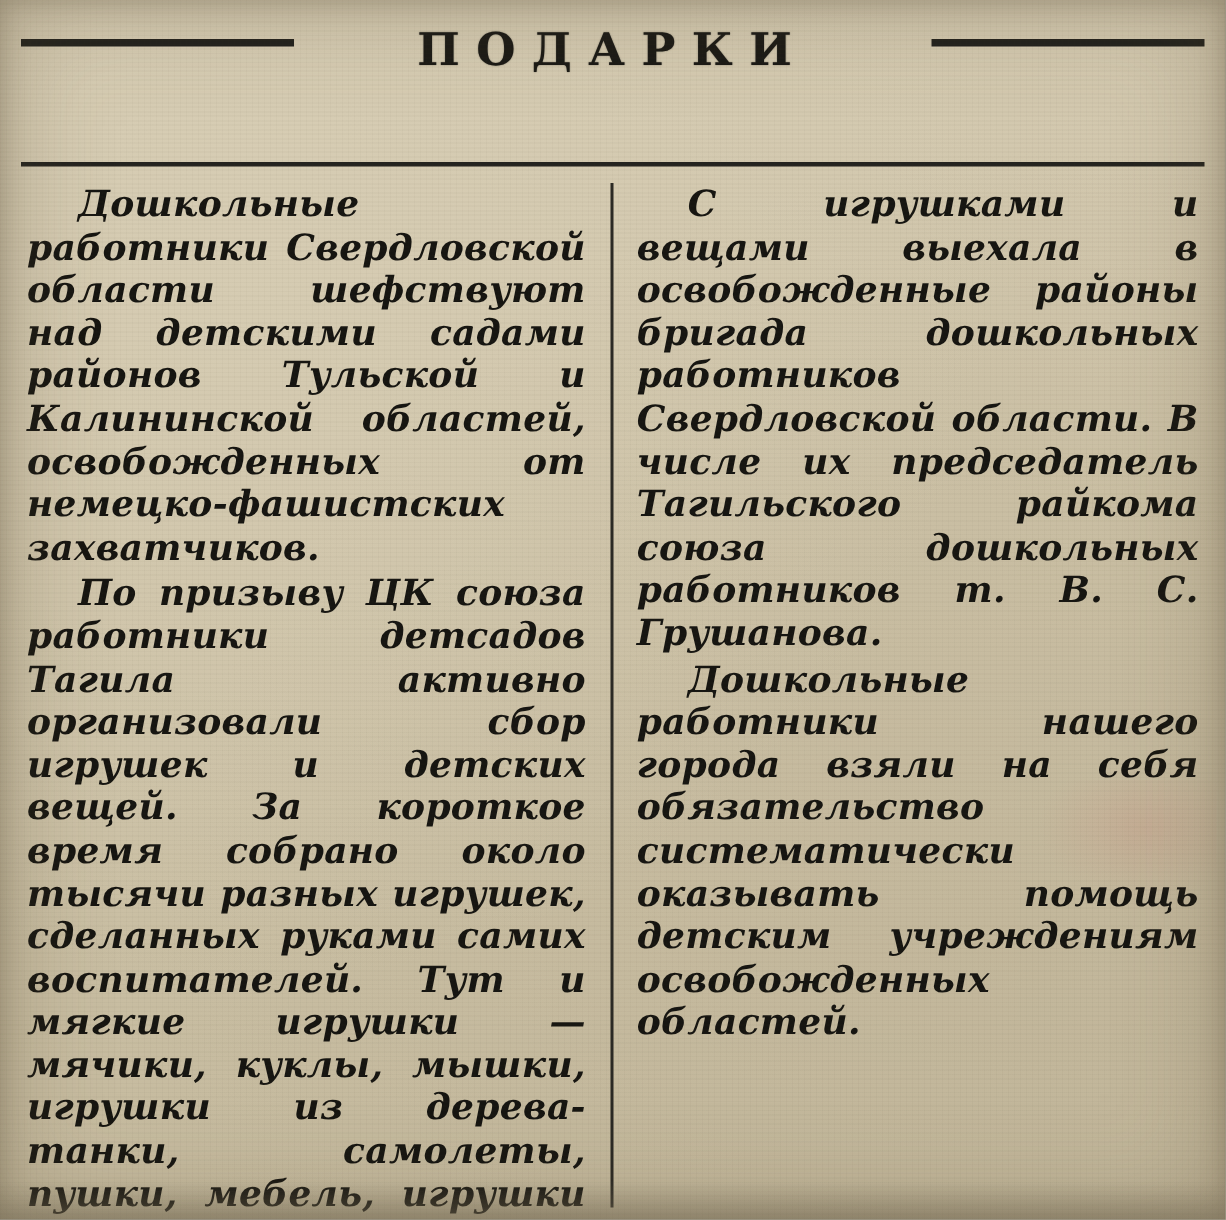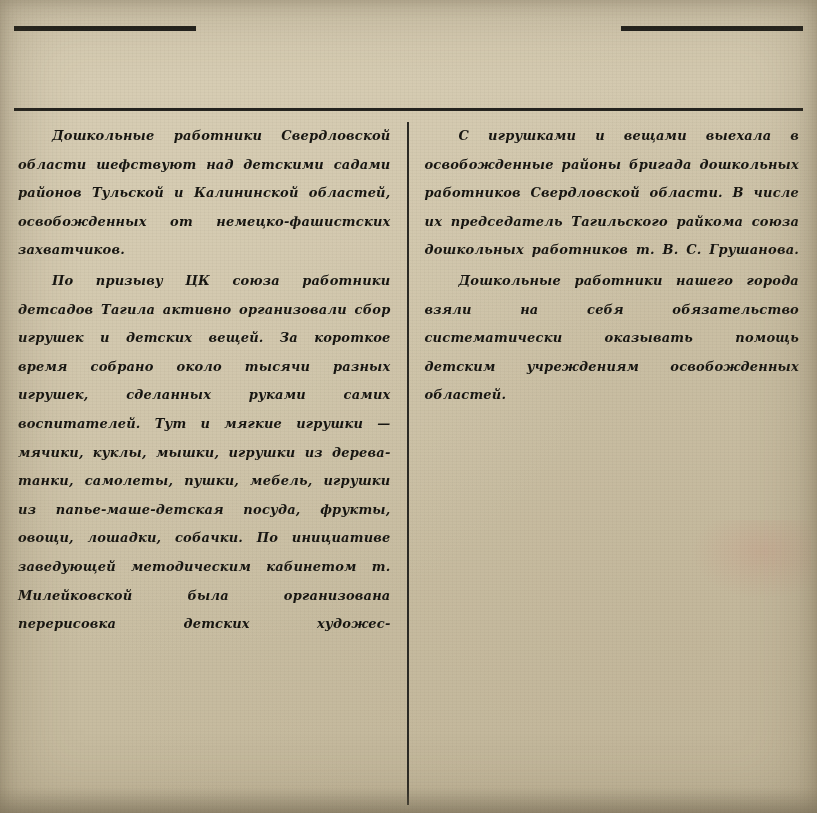--- a/index.html
+++ b/index.html
@@ -104,21 +104,21 @@
     padding: 0 12px;
   }
   .col.left  { padding-left: 4px;  padding-right: 16px; border-right: 2px solid #2a2924; }
   .col.right { padding-left: 16px; padding-right: 4px; }
 
   .col p {
     margin: 0 0 2px 0;
     font-family: "DejaVu Serif", serif;
     font-style: italic;
     font-weight: bold;
-    font-size: 13px;
+    font-size: 24px;
     line-height: 28.6px;
     text-align: justify;
     text-align-last: justify;
     color: #161511;
     letter-spacing: 0.2px;
     word-spacing: 1px;
   }
   .col p.last-ragged {
     text-align-last: left;
   }
@@ -147,20 +147,21 @@
 </head>
 <body>
 
 <div class="page">
 
   <div class="top-rules">
     <div class="rule left"></div>
     <div class="rule right"></div>
   </div>
 
+  <div class="headline1">ПОДАРКИ</div>
   <div class="headline-underline"></div>
 
   <div class="columns">
 
     <div class="col left">
       <p class="indent">Дошкольные работники Свердловской области шефствуют над детскими садами районов Тульской и Калининской областей, освобожденных от немецко-фашистских захватчиков.</p>
       <p class="indent">По призыву ЦК союза работники детсадов Тагила активно организовали сбор игрушек и детских вещей. За короткое время собрано около тысячи разных игрушек, сделанных руками самих воспитателей. Тут и мягкие игрушки — мячики, куклы, мышки, игрушки из дерева-танки, самолеты, пушки, мебель, игрушки из папье-маше-детская посуда, фрукты, овощи, лошадки, собачки. По инициативе заведующей методическим кабинетом т. Милейковской была организована перерисовка детских художес-</p>
     </div>
 
     <div class="col right">

